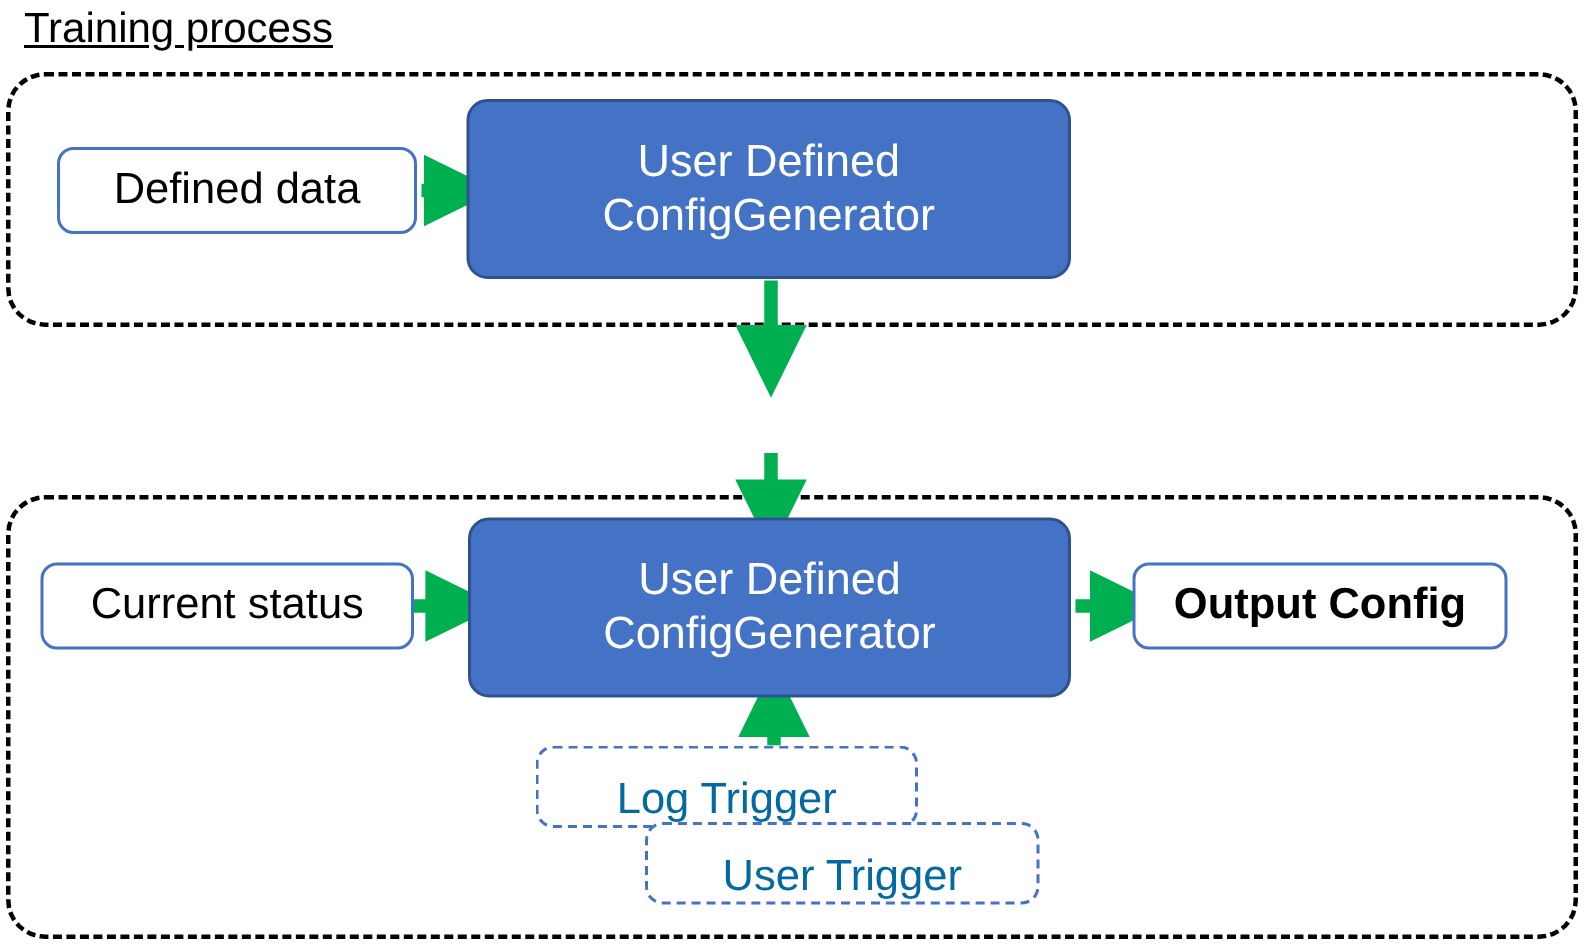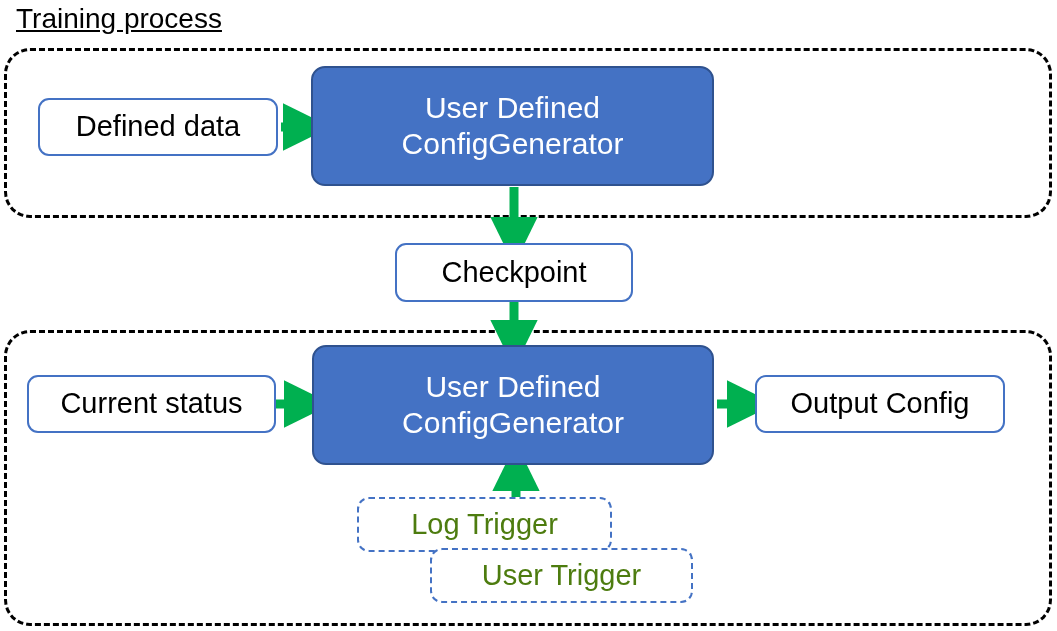--- a/index.html
+++ b/index.html
@@ -75,41 +75,41 @@
   }
   .proc-box .line { display: block; }
 
   
   .trigger-box {
     position: absolute;
     border: 2px dashed #4472C4;
     border-radius: 12px;
     background: #ffffff;
     display: flex;
-    align-items: center;
+    align-items: flex-end;
     justify-content: center;
-    color: #4d7c0f;
+    color: #0369a1;
     font-size: 29px;
     white-space: nowrap;
   }
 
   
   #arrow-layer {
     position: absolute;
     left: 0; top: 0;
     width: 1057px;
     height: 631px;
     pointer-events: none;
   }
 
   
   #box-training-data { left: 38px; top: 98px; width: 240px; height: 58px; }
   #box-checkpoint    { left: 395px; top: 243px; width: 238px; height: 59px; z-index: 5;}
   #box-current-status{ left: 27px; top: 375px; width: 249px; height: 58px; }
-  #box-output-config { left: 755px; top: 375px; width: 250px; height: 58px; }
+  #box-output-config { left: 755px; top: 375px; width: 250px; height: 58px; font-weight: bold; }
 
   #proc-training  { left: 311px; top: 66px;  width: 403px; height: 120px; }
   #proc-inference { left: 312px; top: 345px; width: 402px; height: 120px; z-index: 4;}
 
   #trigger-log   { left: 357px; top: 497px; width: 255px; height: 55px; z-index: 3;}
   #trigger-clock { left: 430px; top: 548px; width: 263px; height: 55px; z-index: 4;}
 </style>
 </head>
 <body>
 
@@ -155,23 +155,20 @@
 
   <div class="node-box" id="box-training-data">
     <span>Defined data</span>
   </div>
 
   <div class="proc-box" id="proc-training">
     <span class="line">User Defined</span>
     <span class="line">ConfigGenerator</span>
   </div>
 
-  <div class="node-box" id="box-checkpoint">
-    <span>Checkpoint</span>
-  </div>
 
   <div class="node-box" id="box-current-status">
     <span>Current status</span>
   </div>
 
   <div class="proc-box" id="proc-inference">
     <span class="line">User Defined</span>
     <span class="line">ConfigGenerator</span>
   </div>
 

